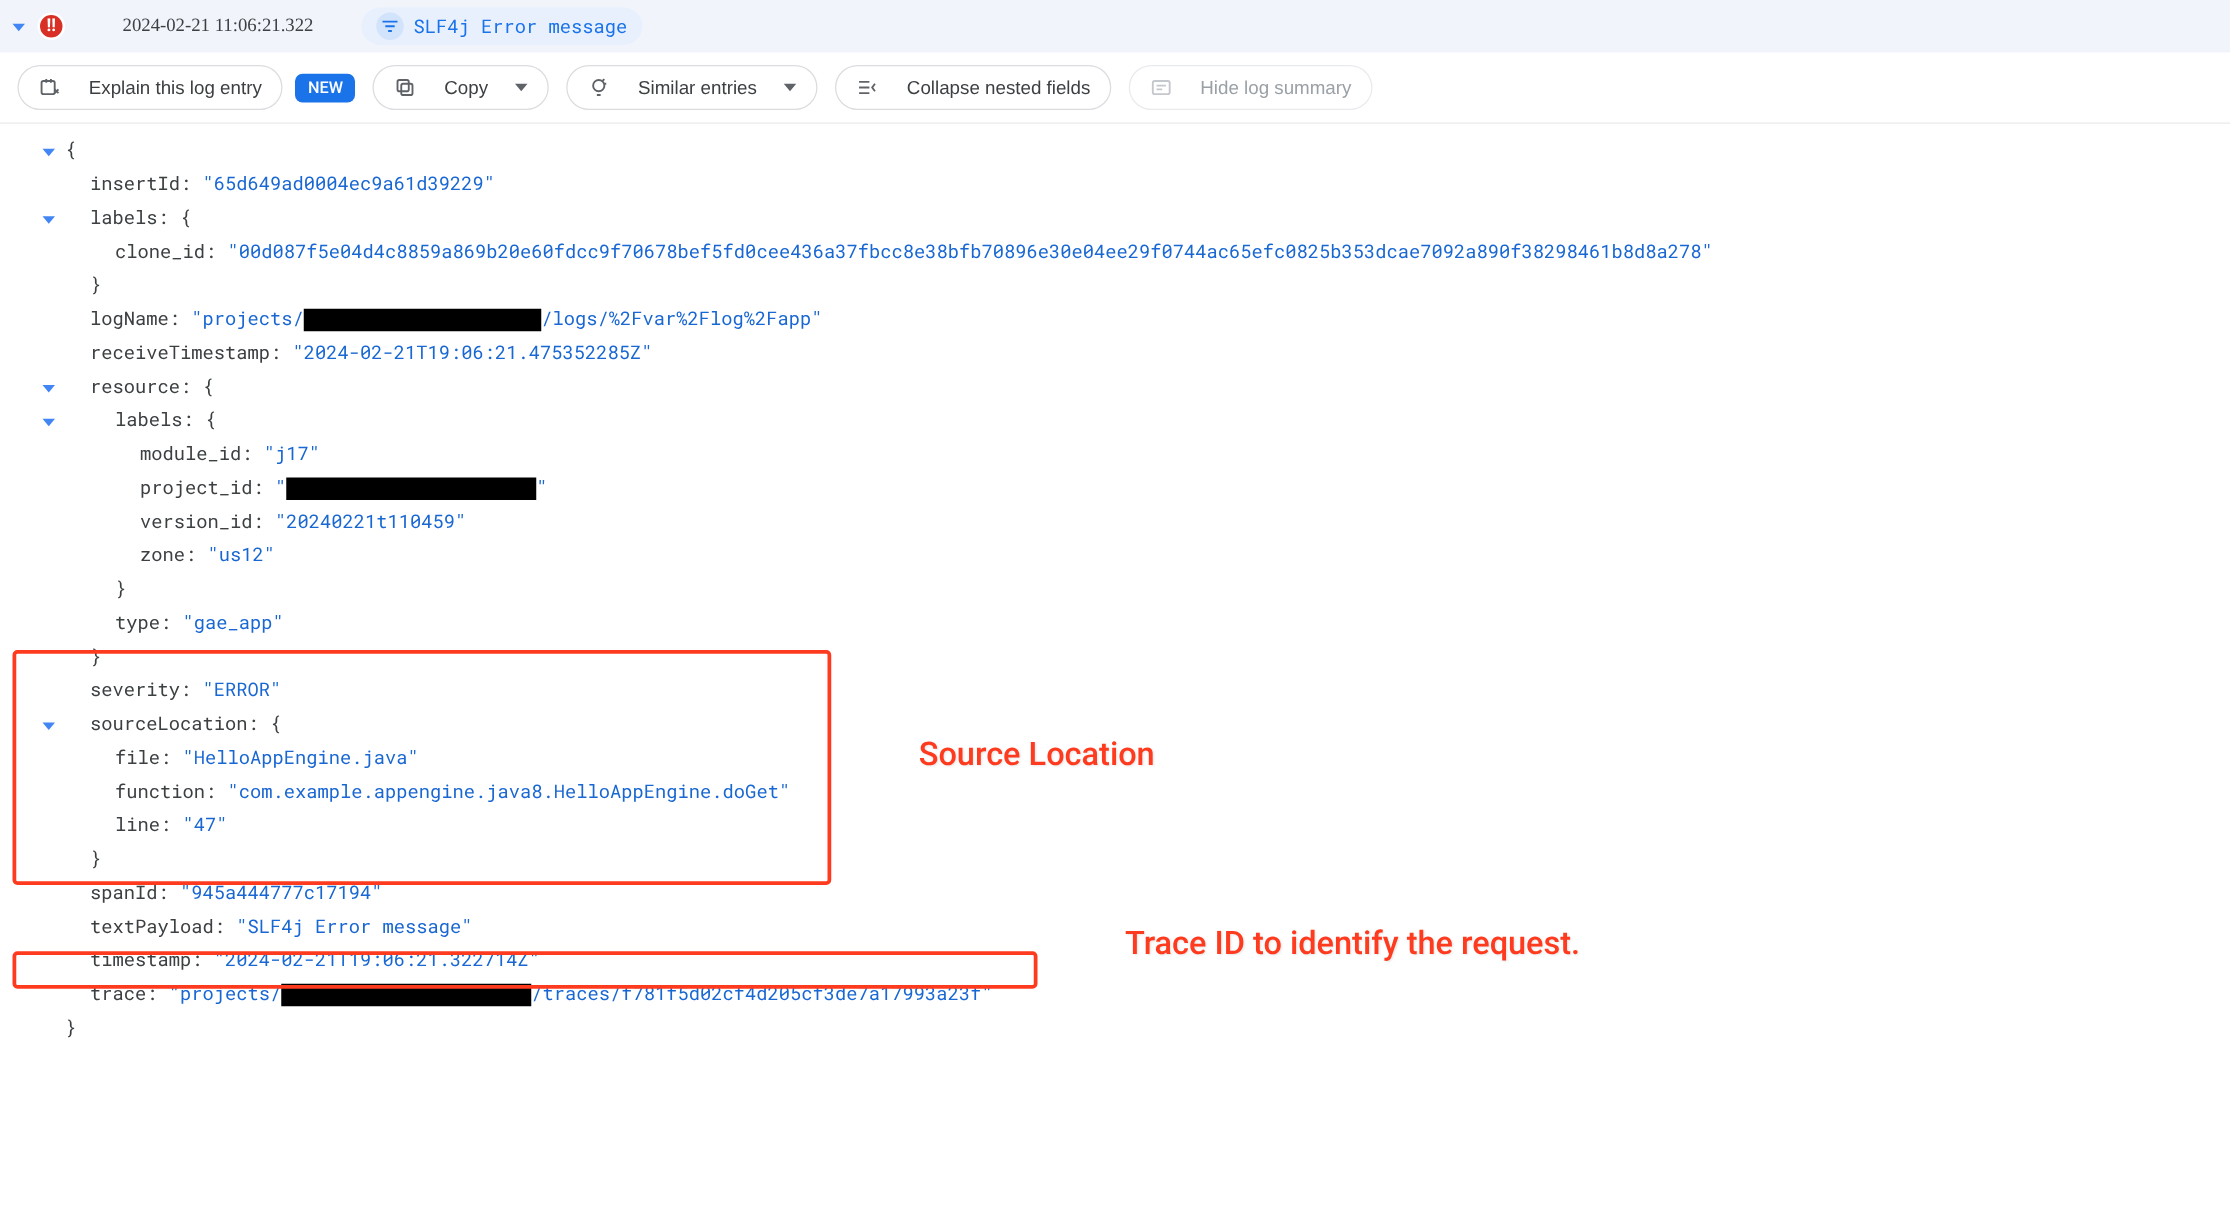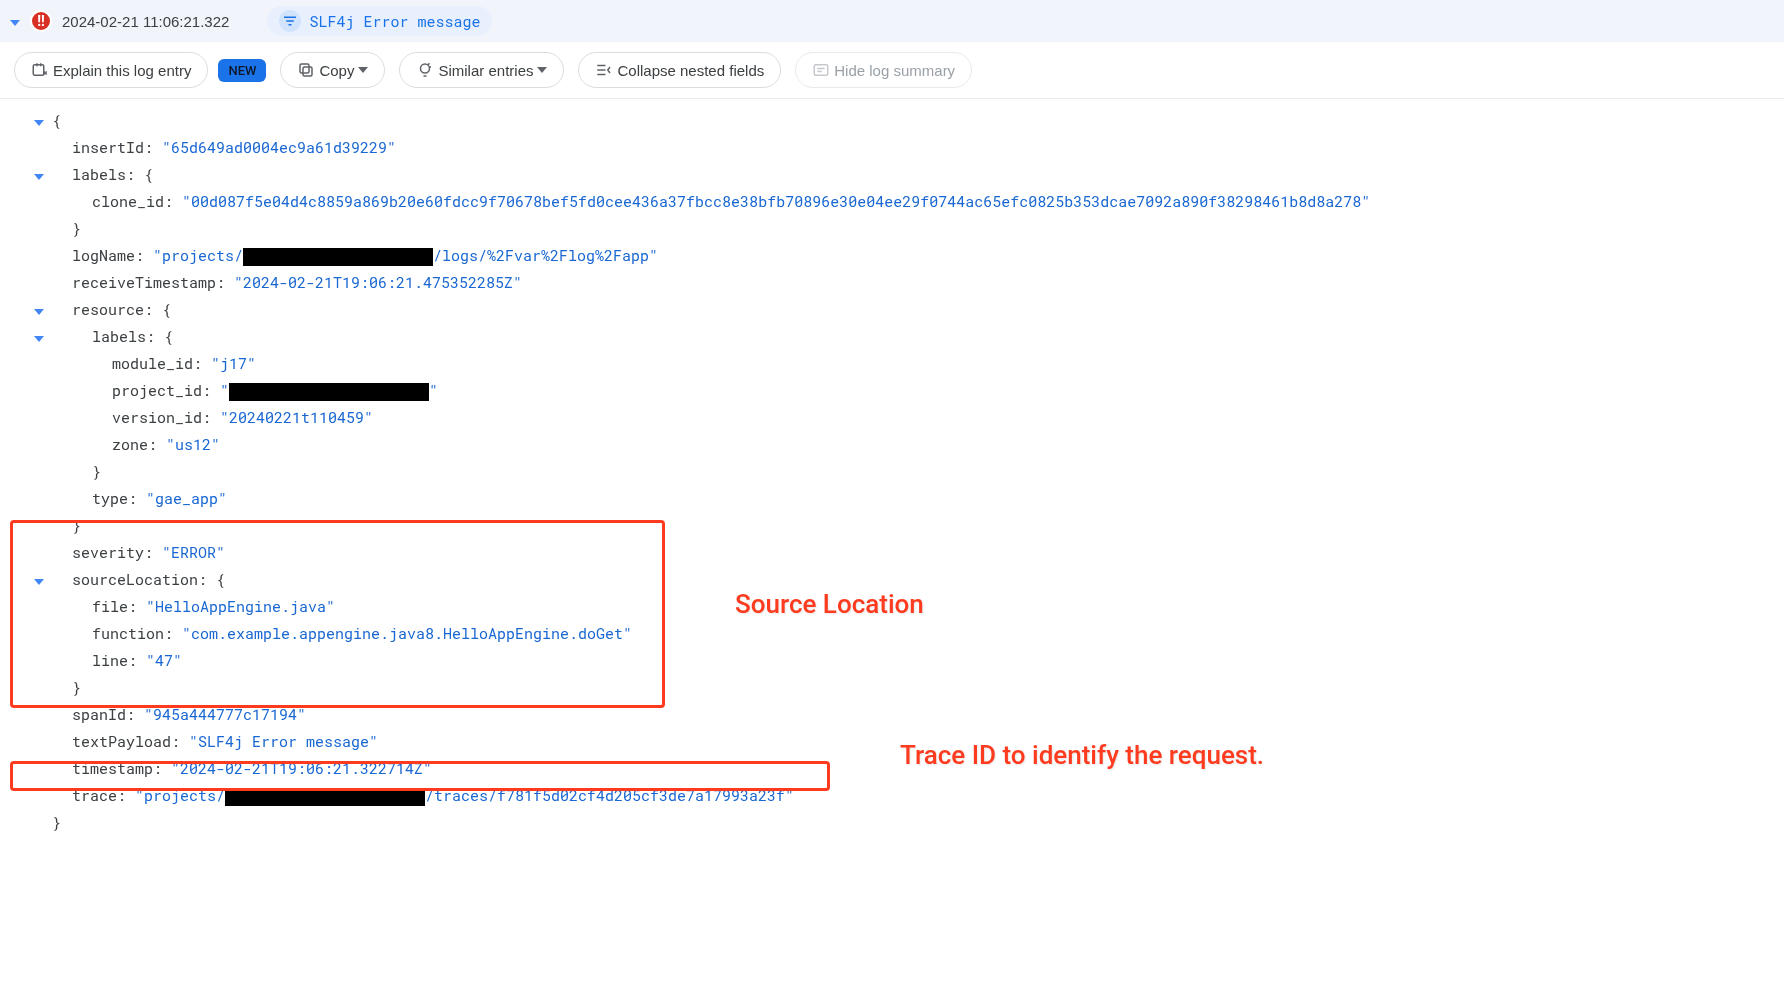--- a/index.html
+++ b/index.html
@@ -30,23 +30,24 @@
     background: #d93025;
     color: #fff;
     font-weight: 700;
     font-size: 14px;
     display: inline-flex;
     align-items: center;
     justify-content: center;
     border: 2px solid #fff;
   }
   .timestamp {
-    font-family: Liberation Sans, sans-serif;
+    font-family: Liberation Serif, serif;
     font-size: 15px;
     color: #3c4043;
+    margin-left: 36px;
   }
   .chip {
     display: inline-flex;
     align-items: center;
     gap: 8px;
     padding: 4px 12px;
     border-radius: 16px;
     background: #e8f0fe;
     color: #1a73e8;
     font-family: "Roboto Mono", Menlo, Consolas, monospace;
@@ -65,33 +66,33 @@
   .toolbar {
     display: flex;
     align-items: center;
     gap: 14px;
     padding: 10px 14px;
     border-bottom: 1px solid #e8eaed;
   }
   .btn {
     display: inline-flex;
     align-items: center;
-    gap: 4px;
+    gap: 22px;
     padding: 8px 16px;
     border: 1px solid #dadce0;
     border-radius: 20px;
     background: #fff;
     color: #3c4043;
     font-size: 15px;
     cursor: pointer;
   }
   .btn.disabled { color: #9aa0a6; border-color: #e8eaed; justify-content: center; }
   .newpill {
     background: #1a73e8;
-    color: #0f172a;
+    color: #ffffff;
     font-size: 13px;
     font-weight: 500;
     padding: 4px 10px;
     border-radius: 6px;
     margin-left: -4px;
   }
   .mono {
     font-family: "Roboto Mono", Menlo, Consolas, monospace;
     font-size: 15px;
     line-height: 1.8;

